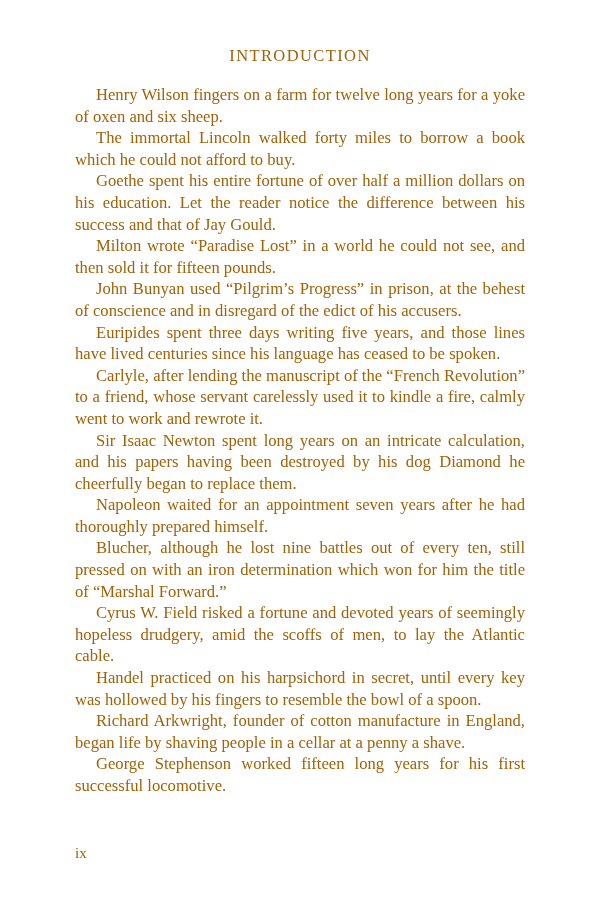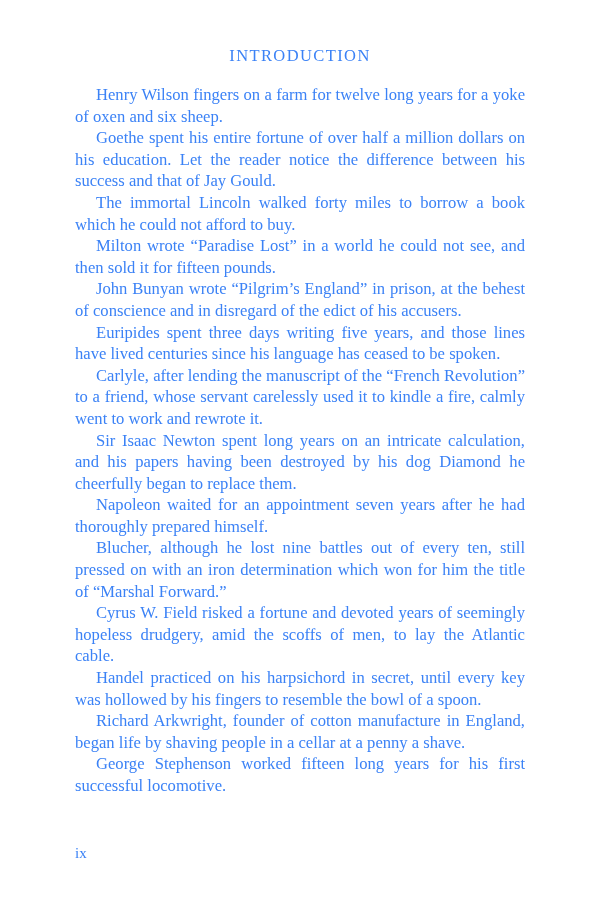--- a/index.html
+++ b/index.html
@@ -1,20 +1,20 @@
 <!DOCTYPE html>
 <html><head>
 <meta charset="utf-8">
 <style>
   html, body { margin: 0; padding: 0; background: #ffffff; }
   body { width: 600px; height: 900px; position: relative; overflow: hidden; }
   .page {
     position: absolute; left: 75px; top: 0; width: 450px; height: 900px;
     font-family: "Liberation Serif", "DejaVu Serif", serif;
-    color: #3b82f6;
+    color: #a16207;
   }
   .running-head {
     position: absolute; top: 46px; left: 0; width: 450px; text-align: center;
     font-size: 16.5px; letter-spacing: 1.4px;
   }
   .body-text {
     position: absolute; top: 84px; left: 0; width: 450px;
     font-size: 16.6px; line-height: 21.6px;
   }
   .para {
@@ -26,24 +26,24 @@
   }
 </style>
 </head>
 <body>
 
 <div class="page">
   <div class="running-head">INTRODUCTION</div>
 
   <div class="body-text">
     <p class="para">Henry Wilson fingers on a farm for twelve long years for a yoke of oxen and six sheep.</p>
+    <p class="para">The immortal Lincoln walked forty miles to borrow a book which he could not afford to buy.</p>
     <p class="para">Goethe spent his entire fortune of over half a million dollars on his education. Let the reader notice the difference between his success and that of Jay Gould.</p>
-    <p class="para">The immortal Lincoln walked forty miles to borrow a book which he could not afford to buy.</p>
     <p class="para">Milton wrote “Paradise Lost” in a world he could not see, and then sold it for fifteen pounds.</p>
-    <p class="para">John Bunyan wrote “Pilgrim’s England” in prison, at the behest of conscience and in disregard of the edict of his accusers.</p>
+    <p class="para">John Bunyan used “Pilgrim’s Progress” in prison, at the behest of conscience and in disregard of the edict of his accusers.</p>
     <p class="para">Euripides spent three days writing five years, and those lines have lived centuries since his language has ceased to be spoken.</p>
     <p class="para">Carlyle, after lending the manuscript of the “French Revolution” to a friend, whose servant carelessly used it to kindle a fire, calmly went to work and rewrote it.</p>
     <p class="para">Sir Isaac Newton spent long years on an intricate calculation, and his papers having been destroyed by his dog Diamond he cheerfully began to replace them.</p>
     <p class="para">Napoleon waited for an appointment seven years after he had thoroughly prepared himself.</p>
     <p class="para">Blucher, although he lost nine battles out of every ten, still pressed on with an iron determination which won for him the title of “Marshal Forward.”</p>
     <p class="para">Cyrus W. Field risked a fortune and devoted years of seemingly hopeless drudgery, amid the scoffs of men, to lay the Atlantic cable.</p>
     <p class="para">Handel practiced on his harpsichord in secret, until every key was hollowed by his fingers to resemble the bowl of a spoon.</p>
     <p class="para">Richard Arkwright, founder of cotton manufacture in England, began life by shaving people in a cellar at a penny a shave.</p>
     <p class="para">George Stephenson worked fifteen long years for his first successful locomotive.</p>
   </div>

